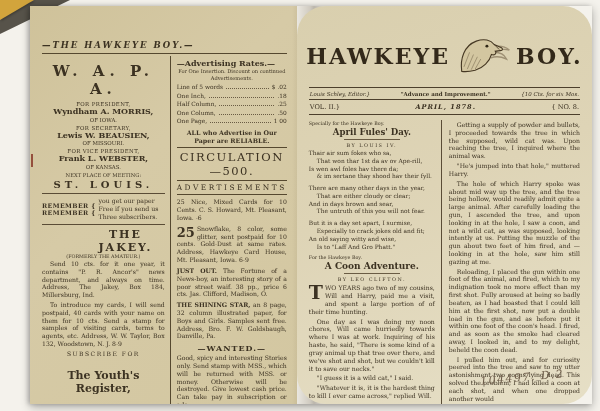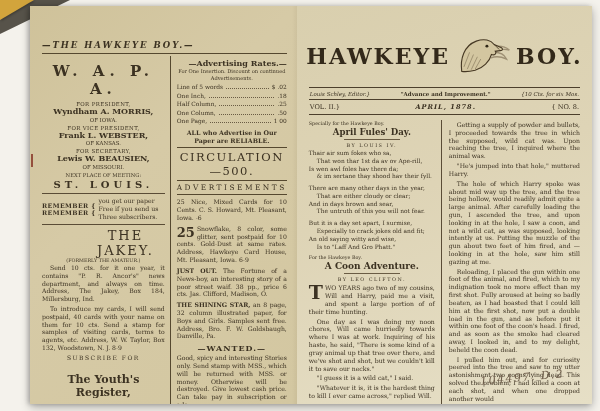--- a/index.html
+++ b/index.html
@@ -8,21 +8,21 @@
   
   .corner-dark{position:absolute;left:0;top:0;width:0;height:0;
     border-top:34px solid #57534a;border-right:70px solid transparent;}
   .corner-tab{position:absolute;left:0;top:0;width:0;height:0;
     border-top:20px solid #d2a43c;border-right:34px solid transparent;filter:drop-shadow(1px 1px 1px rgba(0,0,0,.3));}
   
   .paper{position:absolute;left:30px;top:6px;width:562px;height:398px;display:flex;
     box-shadow:0 3px 9px rgba(0,0,0,.30), -2px 0 4px rgba(0,0,0,.18);}
   .page{position:relative;height:100%;box-sizing:border-box;overflow:hidden;}
   .page.left{width:282px;background:linear-gradient(135deg,#cfc29a 0%,#d6caa6 40%,#d3c7a1 100%);}
-  .page.right{width:312px;background:linear-gradient(160deg,#d9cfae 0%,#ded4b6 45%,#e6dfc6 100%);}
+  .page.right{width:312px;background:linear-gradient(160deg,#d9cfae 0%,#ded4b6 45%,#e6dfc6 100%);border-radius:29px;}
   .fold{position:absolute;left:262px;top:0;width:40px;height:100%;pointer-events:none;
     background:linear-gradient(90deg,rgba(80,64,38,0) 0%,rgba(80,64,38,.22) 45%,rgba(54,42,22,.30) 55%,rgba(80,64,38,0) 100%);}
   .redmark{position:absolute;left:1px;top:148px;width:2px;height:13px;background:#8a3a2a;opacity:.85;}
   
   .lp-inner{padding:34px 10px 6px 12px;}
   .lp-head{text-align:left;font-style:italic;font-weight:bold;font-size:8.5px;letter-spacing:2px;
     border-bottom:1px solid #55482f;padding-bottom:3px;margin-bottom:2px;}
   .lp-cols{display:flex;}
   .lp-col1{width:124px;padding:2px 5px 0 0;border-right:1px solid #55482f;}
   .lp-col2{flex:1;padding:2px 0 0 6px;}
@@ -30,26 +30,26 @@
   .office{text-align:center;margin-bottom:2px;}
   .office-role{font-size:5.4px;letter-spacing:.4px;}
   .office-name{font-size:8px;font-weight:bold;line-height:1.2;}
   .office-place{font-size:5.4px;}
   .meeting-label{font-size:5.2px;text-align:center;margin-top:2px;}
   .meeting-place{font-size:10px;font-weight:bold;letter-spacing:4px;text-align:center;margin:1px 0 2px;}
   .rule{border:0;border-top:1px solid #5a4c36;margin:3px 0;}
   .remember{display:flex;gap:3px;font-size:6.2px;align-items:center;}
   .rem-left div{font-weight:bold;letter-spacing:.4px;white-space:nowrap;}
   .rem-right{text-align:left;line-height:1.3;}
-  .sec-title{text-align:center;font-weight:normal;font-size:13px;letter-spacing:2px;margin-top:2px;margin-left:44px;}
+  .sec-title{text-align:center;font-weight:bold;font-size:11px;letter-spacing:2px;margin-top:2px;margin-left:44px;}
   .sec-sub{text-align:center;font-size:4.8px;margin-bottom:1px;}
   .bodytxt{font-size:6.15px;line-height:1.27;text-align:justify;text-indent:8px;margin:1px 0 2px;}
   .reg-lead{text-align:center;font-size:6px;letter-spacing:1.5px;margin-top:2px;}
   .reg-title{text-align:center;font-weight:bold;font-size:11px;margin:12px 0;}
-  .rates-title{text-align:right;font-weight:bold;font-size:8px;}
+  .rates-title{text-align:left;font-weight:bold;font-size:8px;}
   .rates-sub{text-align:center;font-size:5.1px;line-height:1.3;margin-bottom:2px;}
   .rate-row{display:flex;align-items:baseline;font-size:5.9px;line-height:1.45;}
   .leader{flex:1;border-bottom:1px dotted #6a5c44;margin:0 3px;}
   .reliable{font-weight:bold;font-size:6.3px;text-align:center;line-height:1.3;margin:3px 0 2px;}
   .circulation{font-size:11.5px;letter-spacing:1.5px;text-align:center;border-top:1px solid #55482f;
     border-bottom:1px solid #55482f;padding:2px 0;margin:2px 0;}
   .adverts{text-align:center;font-size:7.4px;letter-spacing:2.5px;border-bottom:1px solid #55482f;
     padding-bottom:2px;margin-bottom:3px;}
   .ad{font-size:6.15px;line-height:1.27;text-align:justify;margin-bottom:3px;}
   .drop25{float:left;font-size:13px;font-weight:bold;line-height:13px;margin:1px 2px 0 0;}
@@ -97,28 +97,28 @@
         <div class="lp-cols">
 
           <div class="lp-col1">
             <div class="wapa">W. A. P. A.</div>
             <div class="office">
               <div class="office-role">FOR PRESIDENT,</div>
               <div class="office-name">Wyndham A. MORRIS,</div>
               <div class="office-place">OF IOWA.</div>
             </div>
             <div class="office">
+              <div class="office-role">FOR SECRETARY,</div>
+              <div class="office-name">Lewis W. BEAUSIEN,</div>
+              <div class="office-place">OF MISSOURI.</div>
+            </div>
+            <div class="office">
               <div class="office-role">FOR VICE PRESIDENT,</div>
               <div class="office-name">Frank L. WEBSTER,</div>
               <div class="office-place">OF KANSAS.</div>
-            </div>
-            <div class="office">
-              <div class="office-role">FOR SECRETARY,</div>
-              <div class="office-name">Lewis W. BEAUSIEN,</div>
-              <div class="office-place">OF MISSOURI.</div>
             </div>
             <div class="meeting-label">NEXT PLACE OF MEETING:</div>
             <div class="meeting-place">ST. LOUIS.</div>
             <hr class="rule">
             <div class="remember">
               <div class="rem-left">
                 <div><span>REMEMBER</span> <span>{</span></div>
                 <div><span>REMEMBER</span> <span>{</span></div>
               </div>
               <div class="rem-right">you get our paper Free if you send us Three subscribers.</div>

